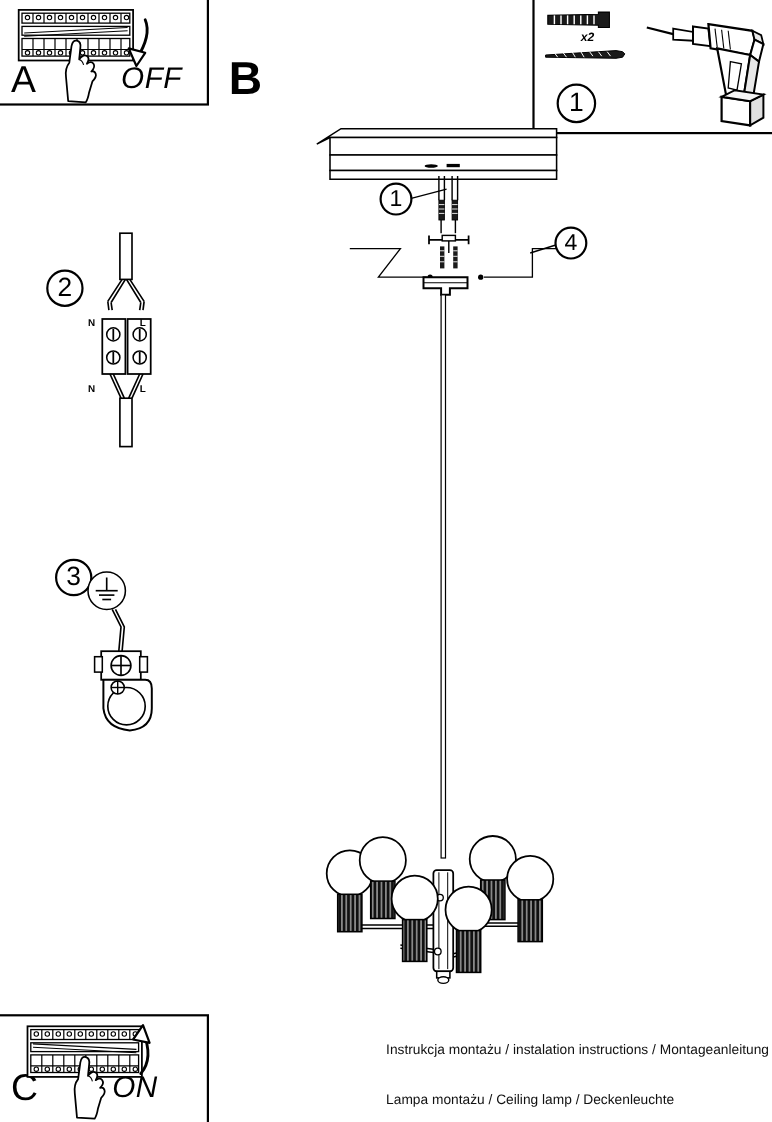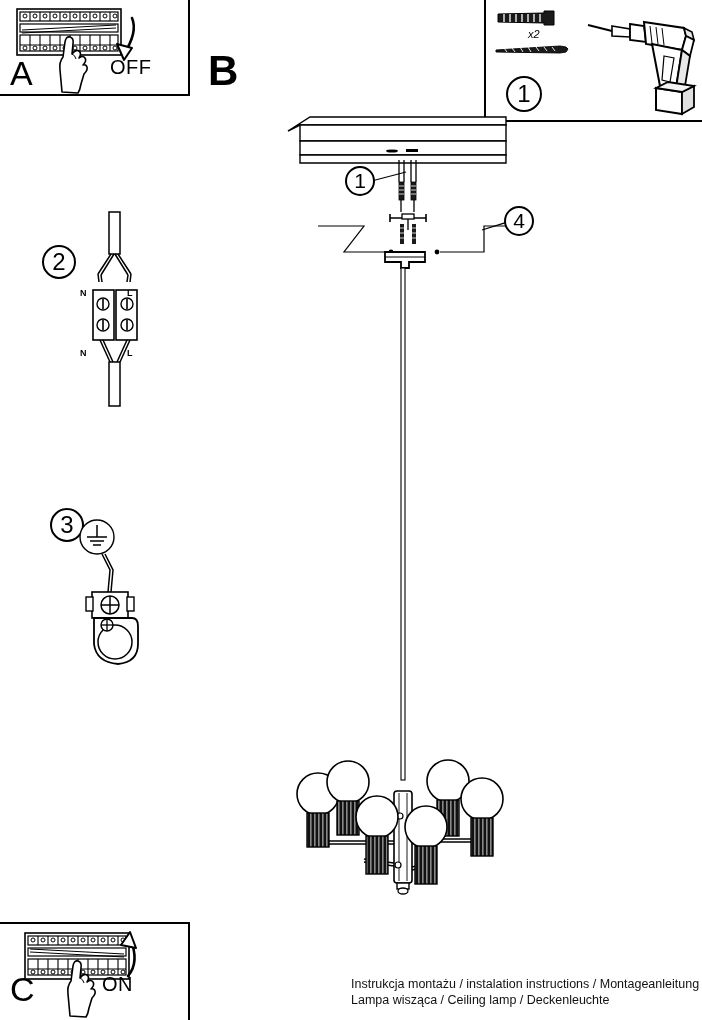--- a/index.html
+++ b/index.html
@@ -1,23 +1,23 @@
 <!DOCTYPE html>
 <html><head>
 <meta charset="utf-8">
 <style>
   html,body{margin:0;padding:0;background:#ffffff;}
   body{width:702px;height:1020px;position:relative;overflow:hidden;
        font-family:"Liberation Sans", sans-serif;color:#000;}
-  .abs{position:absolute;}
+  .abs{position:absolute;font-weight:bold;}
   .panel{position:absolute;border:2px solid #000;background:#fff;box-sizing:border-box;}
   .panel-letter{position:absolute;font-size:34px;font-weight:400;line-height:1;
                 font-family:"Liberation Sans", sans-serif;}
   .big-letter{position:absolute;font-size:42px;font-weight:700;line-height:1;}
-  .word{position:absolute;font-size:20px;font-weight:400;letter-spacing:0.5px;}
+  .word{position:absolute;font-size:27px;font-weight:400;letter-spacing:0.5px;font-style:italic;}
   .callout{position:absolute;border:2px solid #000;border-radius:50%;
            display:flex;align-items:center;justify-content:center;
            font-size:21px;background:#fff;box-sizing:border-box;}
   .stepnum{position:absolute;border:2px solid #000;border-radius:50%;
            display:flex;align-items:center;justify-content:center;
            font-size:24px;background:#fff;box-sizing:border-box;}
   .footer{position:absolute;font-size:12.5px;line-height:1.55;color:#111;}
   .lbl{position:absolute;font-size:9px;font-weight:700;}
   svg{display:block;overflow:visible;}
 </style>
@@ -464,14 +464,14 @@
 
 <div class="abs" style="left:110px;top:930px;">
   <svg width="34" height="48" viewBox="0 0 34 48">
     <path d="M18 46 Q30 32 20 8" fill="none" stroke="#000" stroke-width="2.6" stroke-linecap="round"></path>
     <path d="M20 2 L26 18 L11 15 Z" fill="#fff" stroke="#000" stroke-width="2" stroke-linejoin="round"></path>
   </svg>
 </div>
 
 <div class="word" style="left:102px;top:973px;">ON</div>
 
-<div class="footer" style="left:351px;top:975px;">Instrukcja montażu / instalation instructions / Montageanleitung</div>
-<div class="footer" style="left:351px;top:991px;">Lampa wisząca / Ceiling lamp / Deckenleuchte</div>
+<div class="footer" style="left:351px;top:945px;">Instrukcja montażu / instalation instructions / Montageanleitung</div>
+<div class="footer" style="left:351px;top:991px;">Lampa montażu / Ceiling lamp / Deckenleuchte</div>
 
 </body></html>

